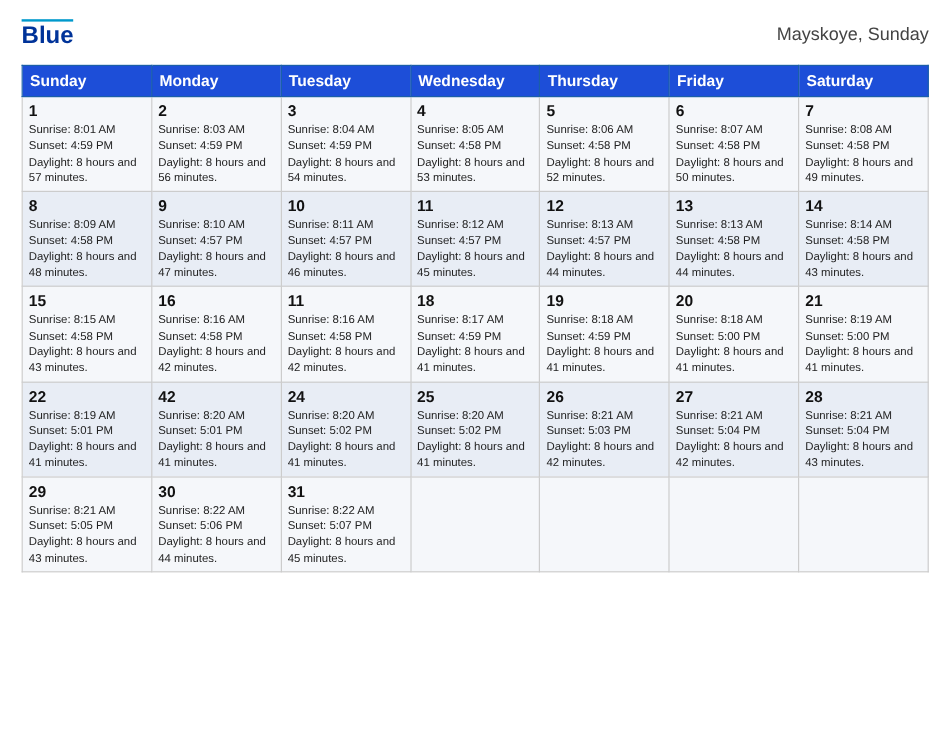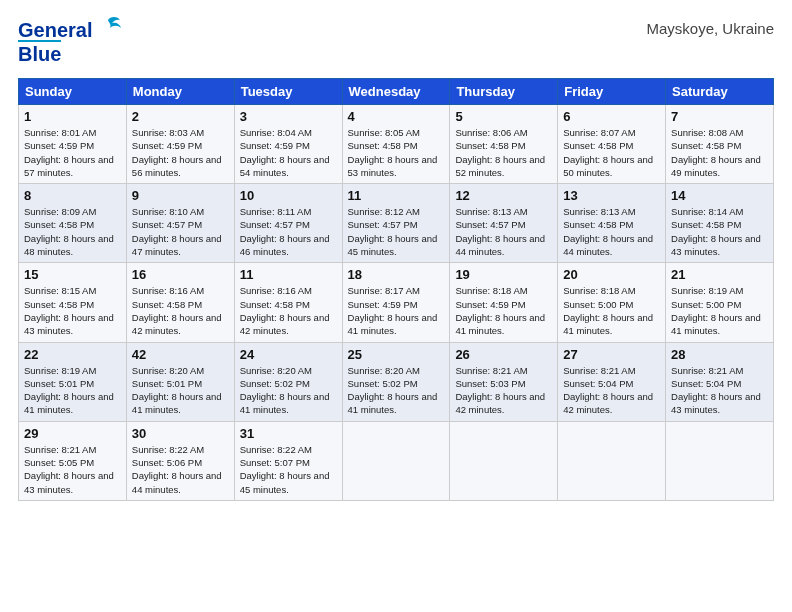--- a/index.html
+++ b/index.html
@@ -99,34 +99,28 @@
     .row-even td { background: #e8edf5; }
   </style>
 </head>
 <body>
 
 <div class="page">
   <div class="header">
     <div class="logo">
       <div class="logo-row">
         <div>
-          <div style="display:flex;align-items:center;">
-            <span class="logo-text">General</span>
-            <svg width="28" height="28" viewBox="0 0 28 28" style="margin-left:2px;margin-top:-4px;">
-              <path d="M14 6 C16 2, 24 2, 26 6 C24 5, 20 6, 18 9 C22 8, 26 10, 27 14 C24 11, 19 11, 16 14 C18 10, 14 8, 14 6Z" fill="#0099cc"></path>
-            </svg>
-          </div>
           <div style="display:flex;align-items:flex-start;margin-top:-2px;">
             <span style="font-size:20px;font-weight:bold;color:#003399;border-top:2px solid #0099cc;display:block;padding-top:1px;">Blue</span>
           </div>
         </div>
       </div>
     </div>
     <div class="title-block">
-      <div class="location">Mayskoye, Ukraine</div>
+      <div class="location">Mayskoye, Sunday</div>
     </div>
   </div>
 
   <table class="calendar">
     <thead>
       <tr>
         <th>Sunday</th>
         <th>Monday</th>
         <th>Tuesday</th>
         <th>Wednesday</th>

